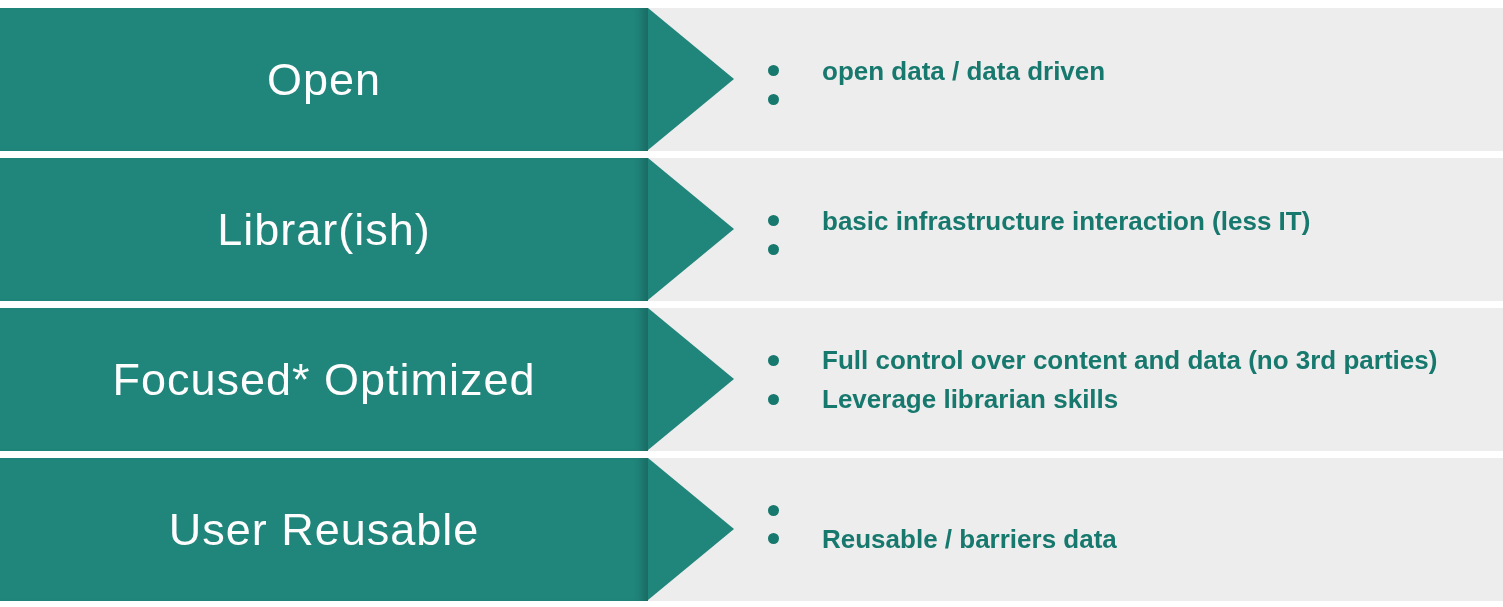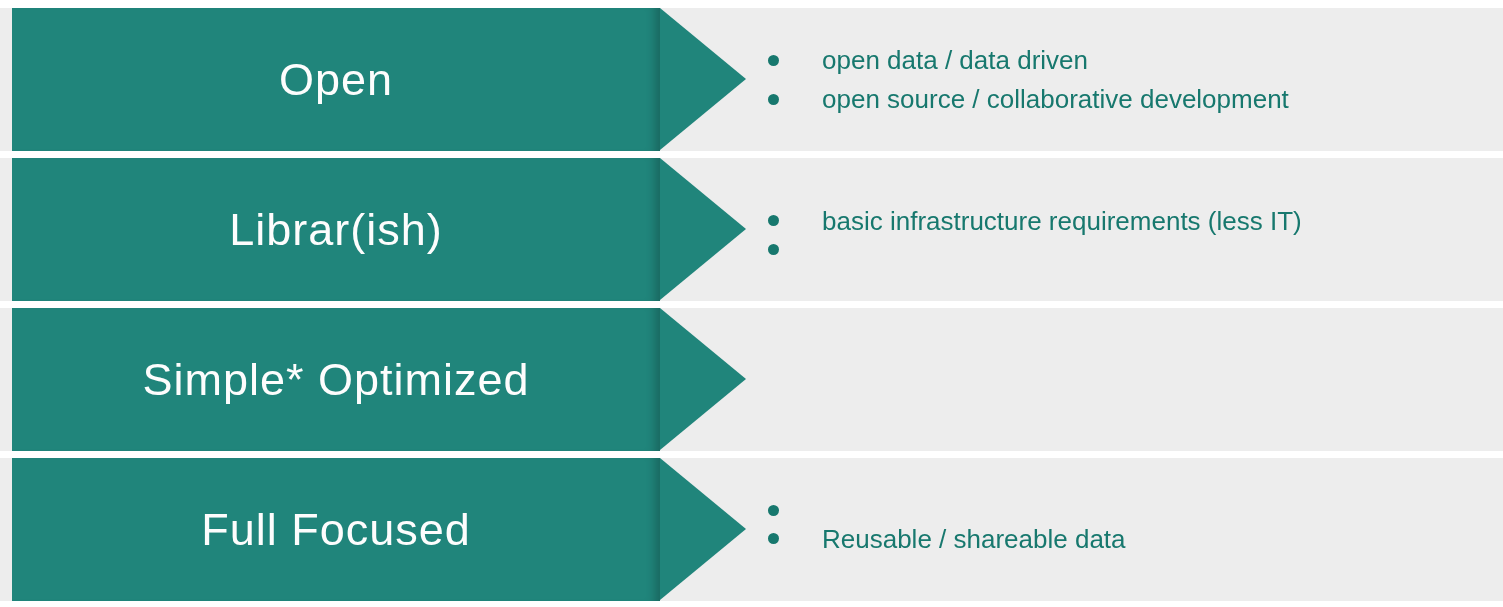--- a/index.html
+++ b/index.html
@@ -24,21 +24,21 @@
   .row{
     position:relative;
     height:143px;
     margin-bottom:7px;
     background:var(--row_bg);
     display:flex;
     align-items:center;
   }
   .arrow{
     position:absolute;
-    left:12px;
+    left:0;
     top:0;
     height:100%;
     display:flex;
     z-index:1;
   }
   .arrow-rect{
     width:648px;
     height:100%;
     background:var(--teal);
     display:flex;
@@ -74,21 +74,21 @@
     width:11px;
     height:11px;
     border-radius:50%;
     background:var(--bullet_text);
     flex:0 0 11px;
     margin-right:43px;
   }
   .bullet-text{
     color:var(--bullet_text);
     font-size:26px;
-    font-weight:400;
+    font-weight:700;
     line-height:32px;
     white-space:nowrap;
   }
 </style>
 </head>
 <body>
 
 <div class="slide">
 
   <div class="row">
@@ -98,63 +98,72 @@
       </div>
       <span class="arrow-head"></span>
     </div>
     <ul class="bullets">
       <li class="bullet">
         <span class="bullet-dot"></span>
         <span class="bullet-text">open data / data driven</span>
       </li>
       <li class="bullet">
         <span class="bullet-dot"></span>
-        <span class="bullet-text">open source / collaborative development</span>
       </li>
     </ul>
   </div>
 
   <div class="row">
     <div class="arrow">
       <div class="arrow-rect">
         <span class="arrow-label">Librar(ish)</span>
       </div>
       <span class="arrow-head"></span>
     </div>
     <ul class="bullets">
       <li class="bullet">
         <span class="bullet-dot"></span>
-        <span class="bullet-text">basic infrastructure requirements (less IT)</span>
+        <span class="bullet-text">basic infrastructure interaction (less IT)</span>
       </li>
       <li class="bullet">
         <span class="bullet-dot"></span>
       </li>
     </ul>
   </div>
 
   <div class="row">
     <div class="arrow">
       <div class="arrow-rect">
-        <span class="arrow-label">Simple* Optimized</span>
+        <span class="arrow-label">Focused* Optimized</span>
       </div>
       <span class="arrow-head"></span>
     </div>
+    <ul class="bullets">
+      <li class="bullet">
+        <span class="bullet-dot"></span>
+        <span class="bullet-text">Full control over content and data (no 3rd parties)</span>
+      </li>
+      <li class="bullet">
+        <span class="bullet-dot"></span>
+        <span class="bullet-text">Leverage librarian skills</span>
+      </li>
+    </ul>
   </div>
 
   <div class="row">
     <div class="arrow">
       <div class="arrow-rect">
-        <span class="arrow-label">Full Focused</span>
+        <span class="arrow-label">User Reusable</span>
       </div>
       <span class="arrow-head"></span>
     </div>
     <ul class="bullets">
       <li class="bullet">
         <span class="bullet-dot"></span>
       </li>
       <li class="bullet">
         <span class="bullet-dot"></span>
-        <span class="bullet-text">Reusable / shareable data</span>
+        <span class="bullet-text">Reusable / barriers data</span>
       </li>
     </ul>
   </div>
 
 </div>
 
 </body></html>

